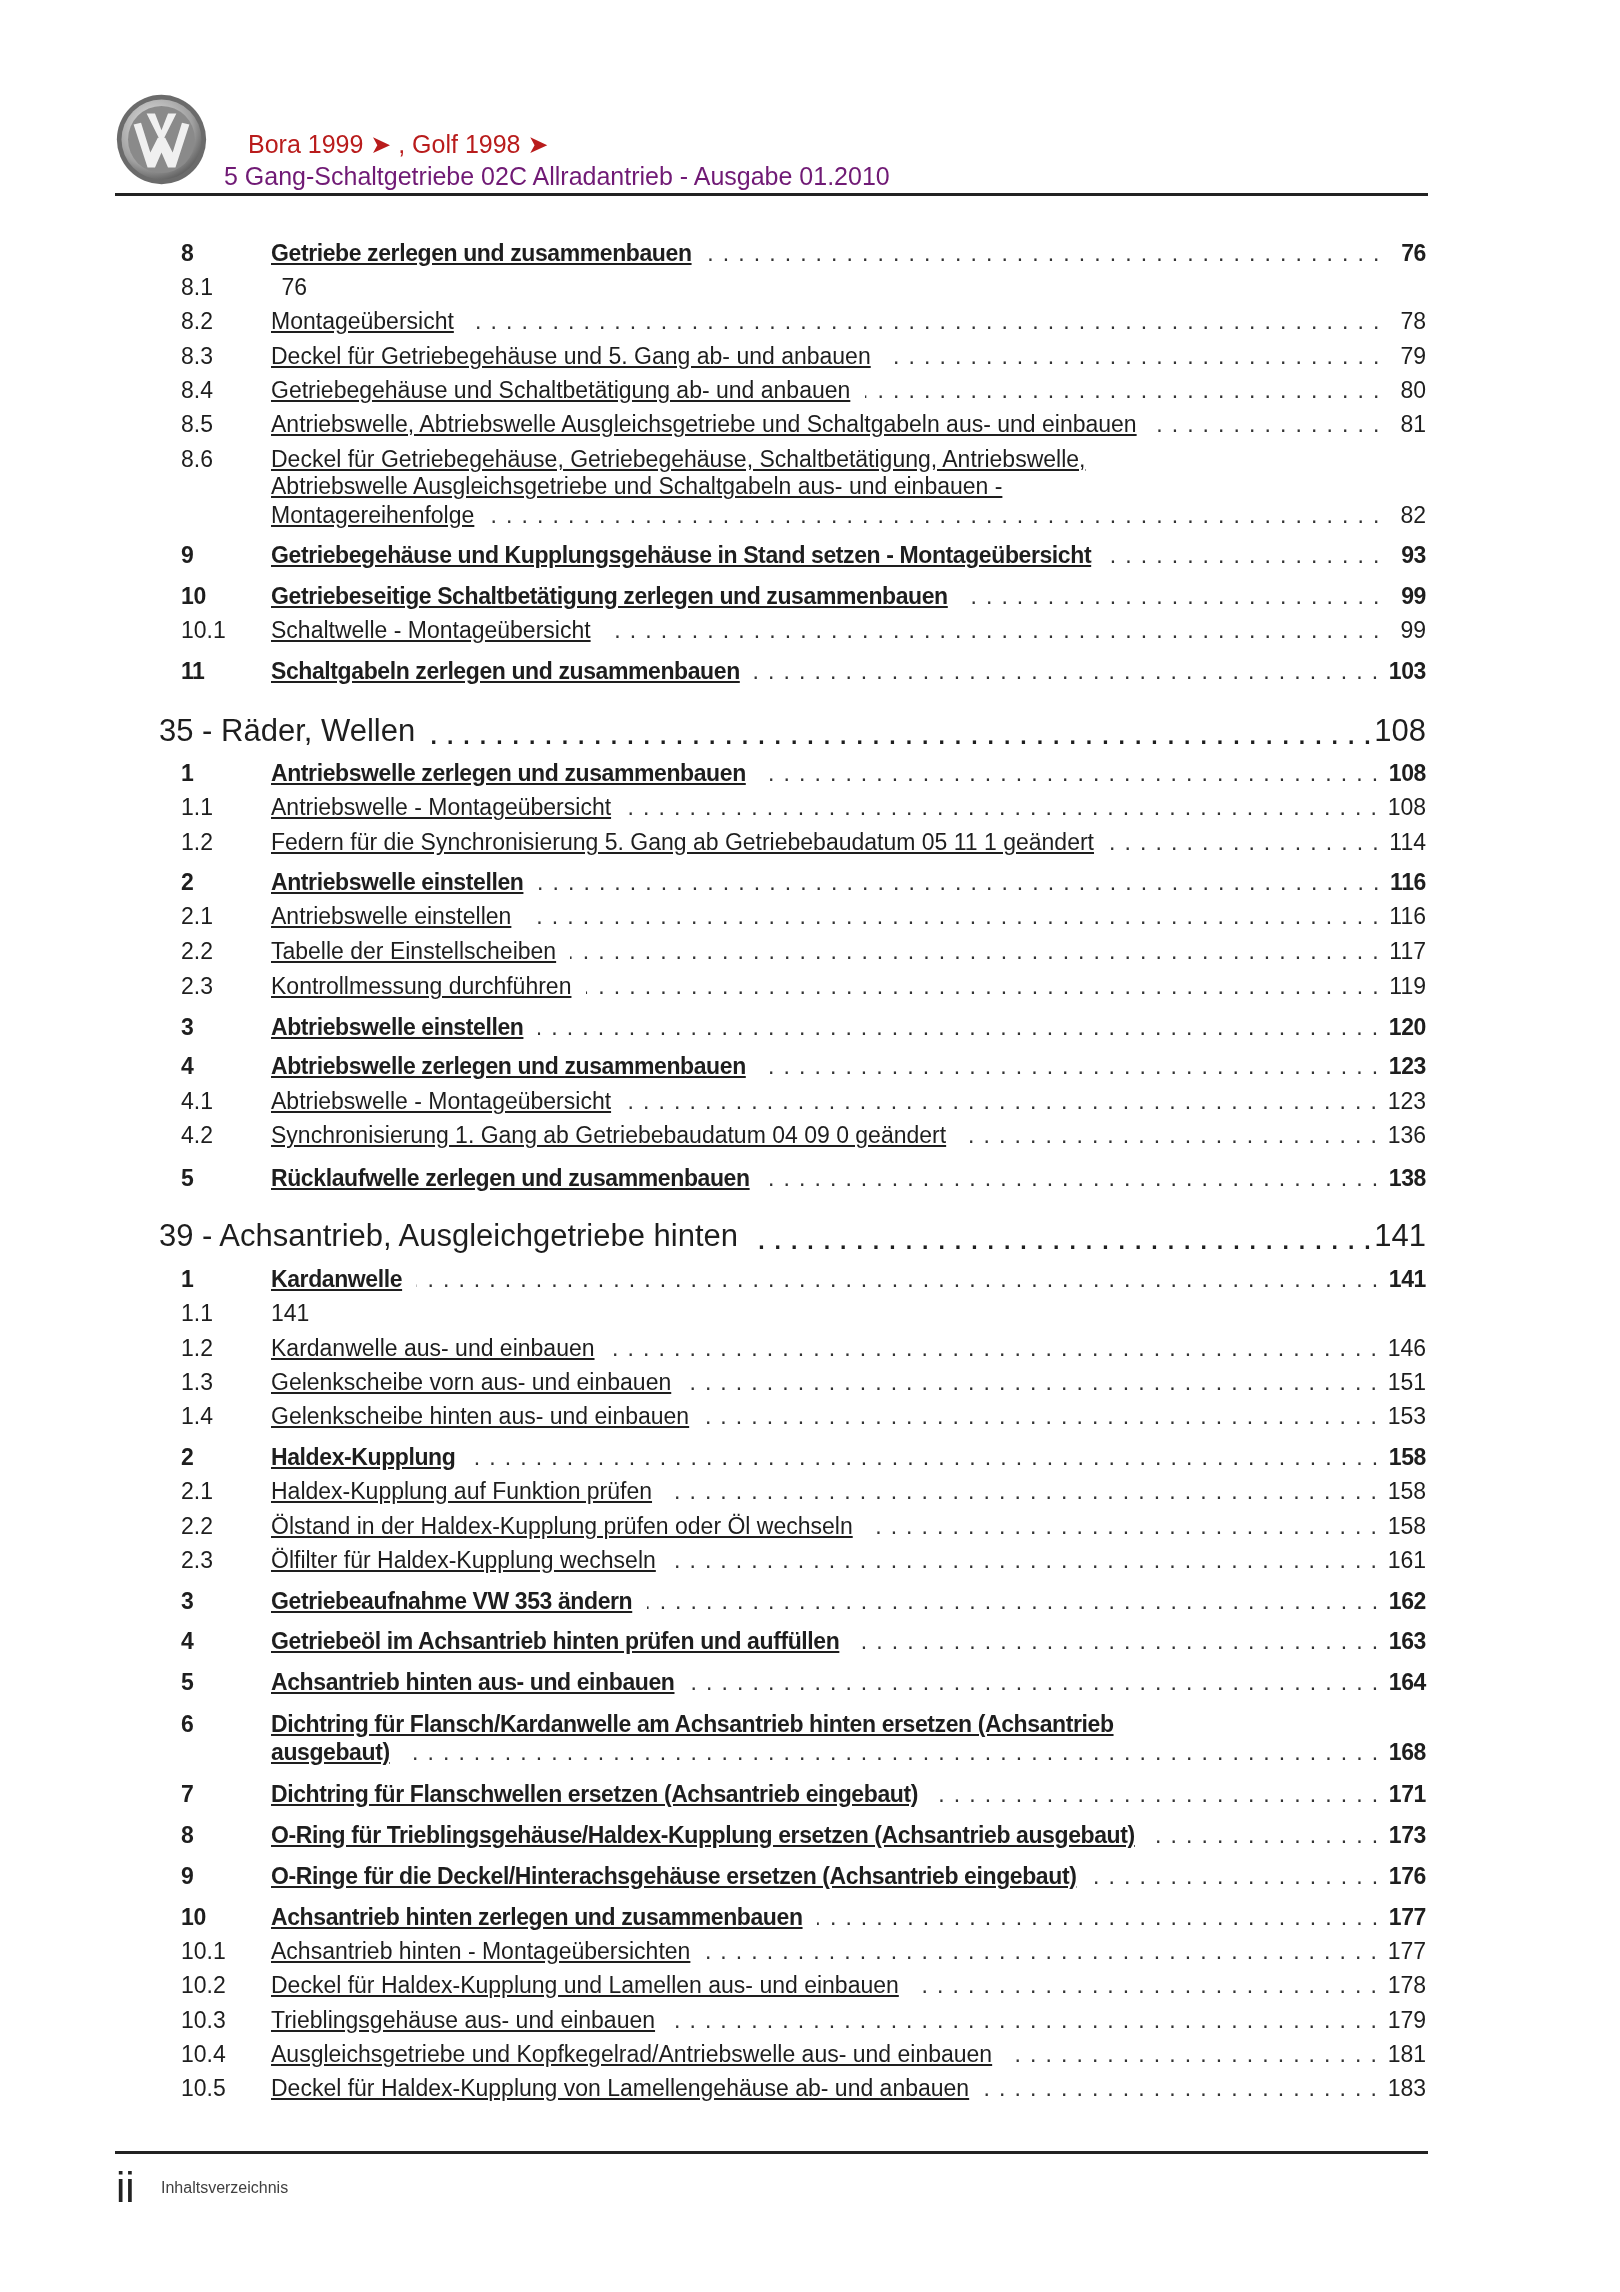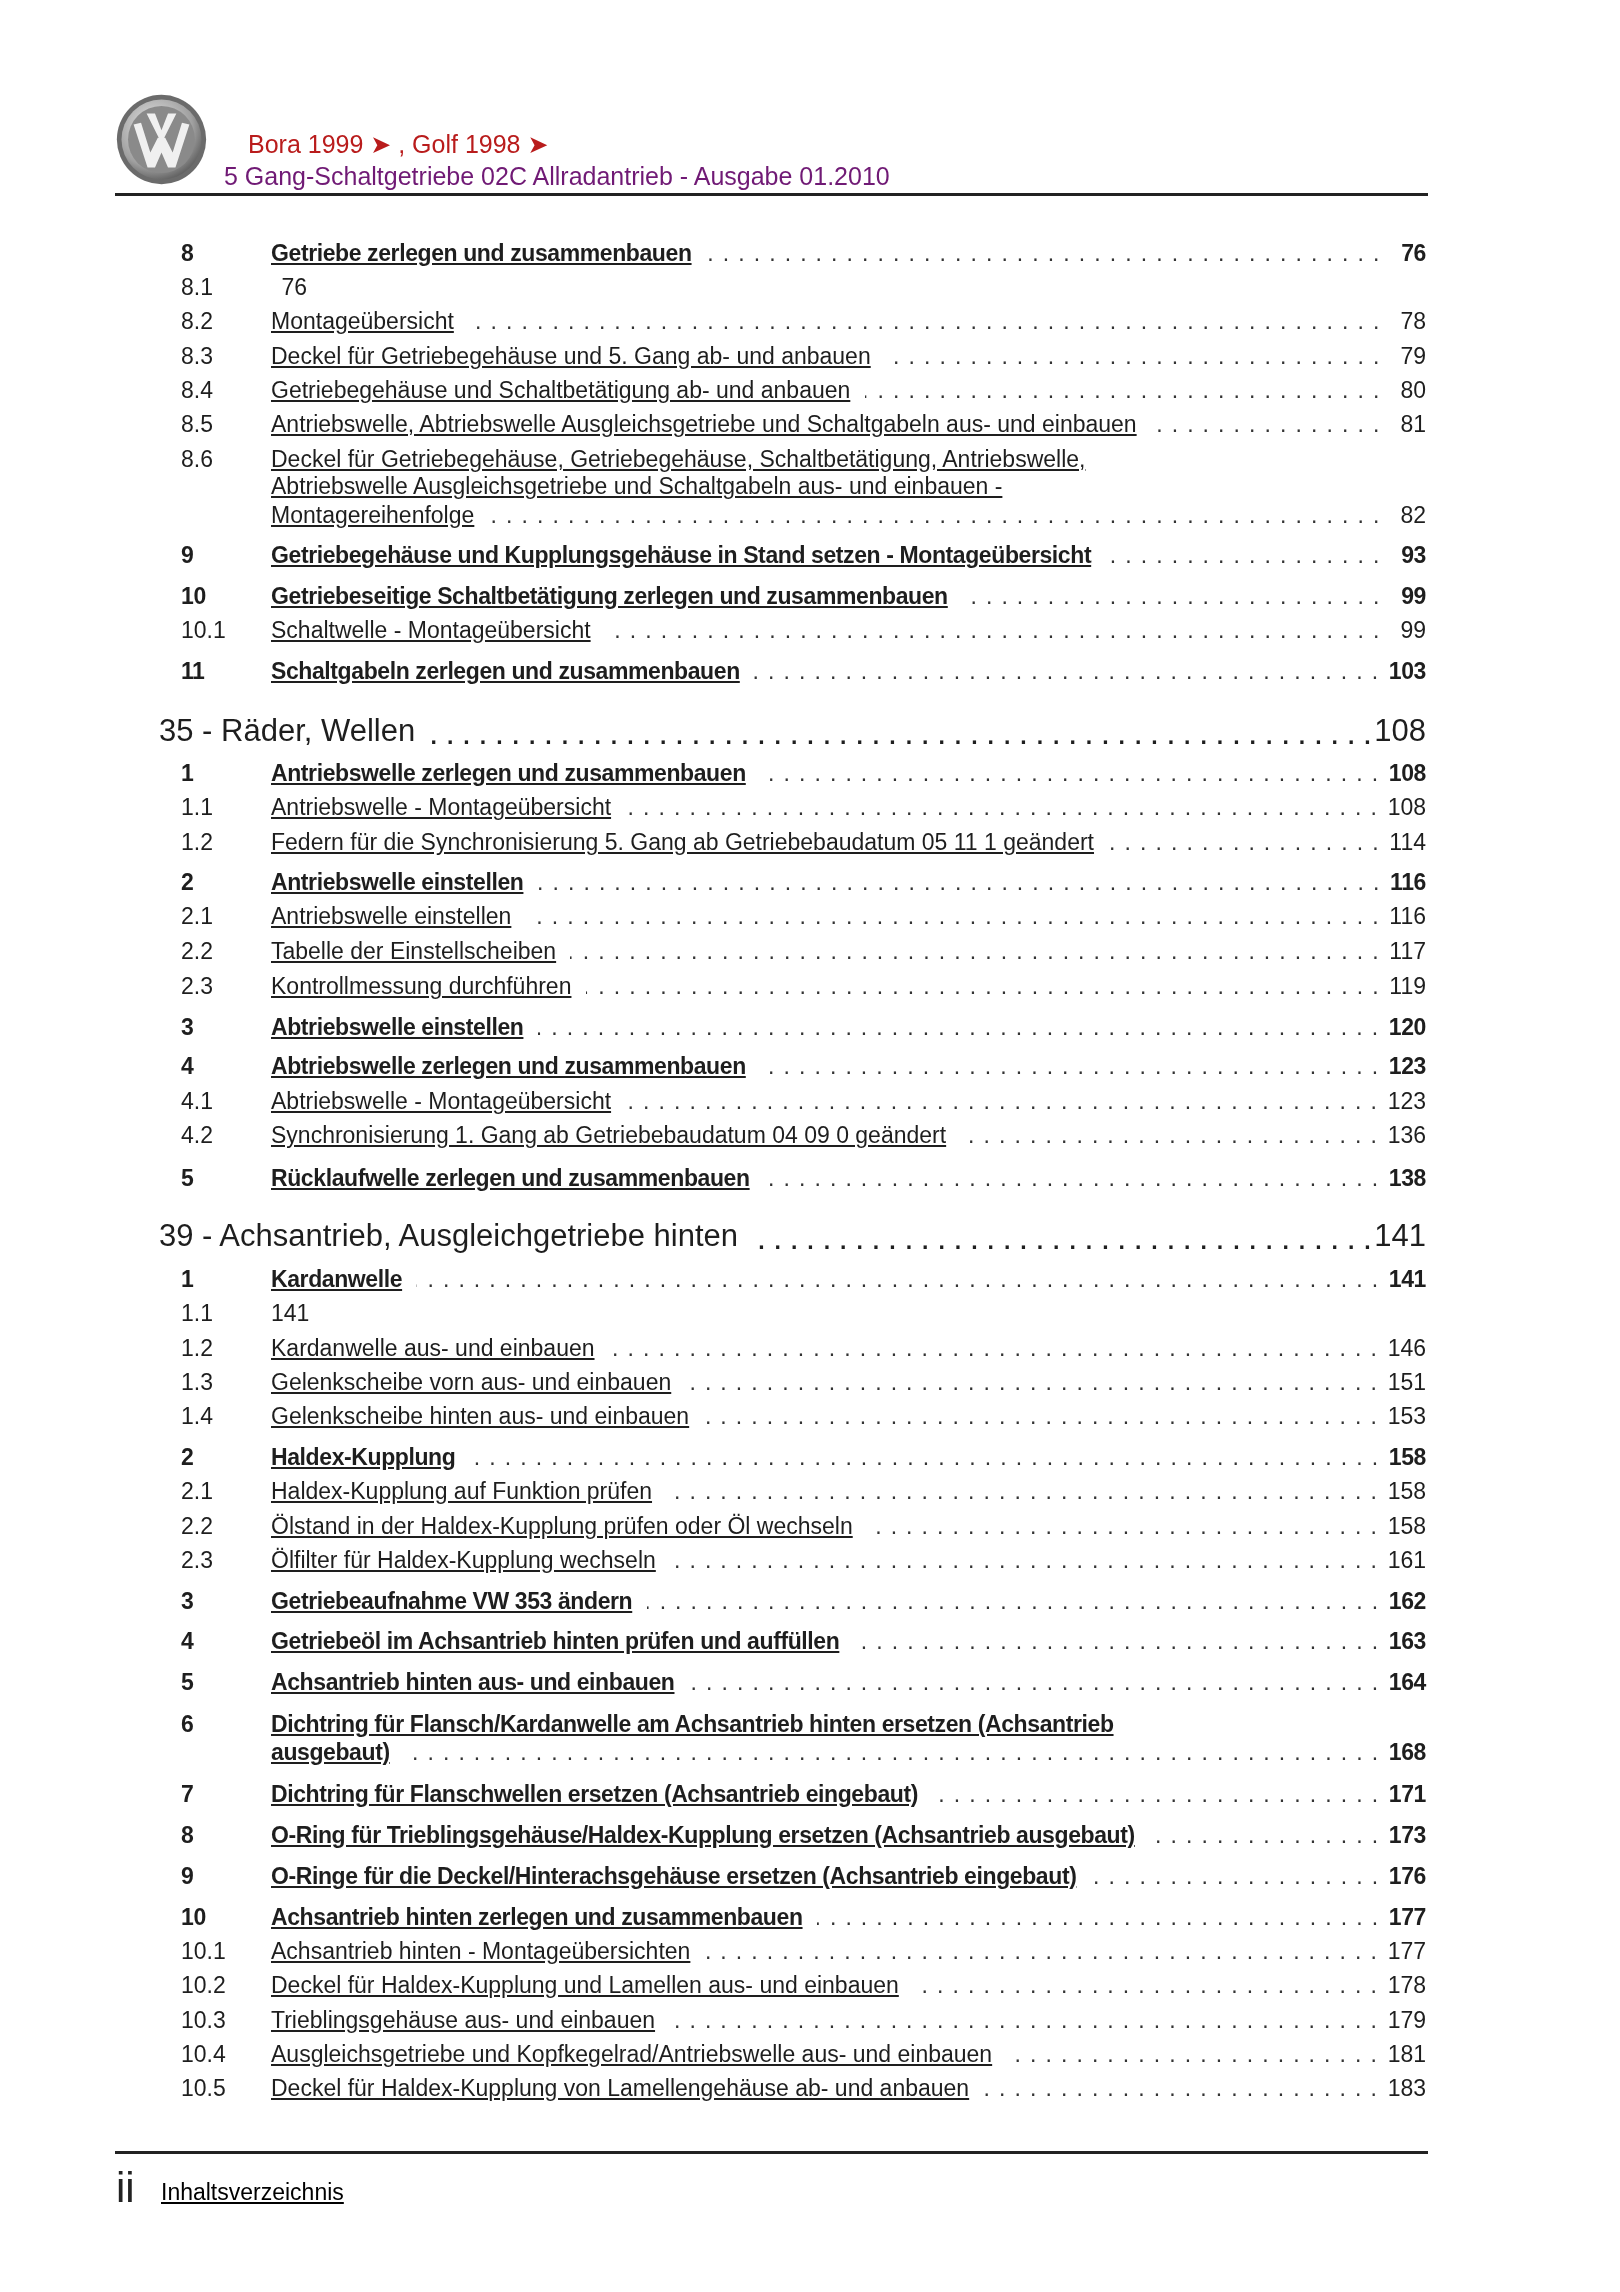--- a/index.html
+++ b/index.html
@@ -19,21 +19,21 @@
   .toc-row .page { flex:none; text-align:right; min-width:36px; }
   .toc-row.bold .title, .toc-row.bold .num, .toc-row.bold .page { font-weight:bold; letter-spacing:-0.4px; }
   .sec-row { position:absolute; left:115px; width:1311px; height:39px; font-size:31px; line-height:39px; display:flex; white-space:nowrap; }
   .sec-row .title { flex:none;margin-left:44px; }
   .sec-row .leader { flex:1; overflow:hidden; position:relative; margin:0 3.6px 0 16px; }
   .sec-row .leader::before { content:". . . . . . . . . . . . . . . . . . . . . . . . . . . . . . . . . . . . . . . . . . . . . . . . . . . . . . . . . . . . . . . . . . . . . . . . . . . . . . . . . . . . . . . . . . . . . . . . ";
         position:absolute; right:0; white-space:nowrap; font-weight:bold; font-size:23px; word-spacing:3.6px; bottom:1.8px; line-height:23px; }
   .sec-row .page { flex:none; }
   .ftr-rule { position:absolute; left:115px; top:2151px; width:1313px; height:2.7px; background:#222; }
   .ftr-num { position:absolute; left:116px; top:2164px; font-size:42px; color:#222; }
-  .ftr-label { position:absolute; left:161px; top:2179px; font-size:23px; color:#000000;text-decoration:underline; }
+  .ftr-label { position:absolute; left:161px; top:2179px; font-size:16px; color:#404040; }
 </style>
 </head>
 <body>
 
 <div>
   <svg class="logo" viewBox="0 0 100 100">
     <defs>
       <radialGradient id="lg" cx="40%" cy="35%" r="70%">
         <stop offset="0%" stop-color="#e8e8e8"></stop>
         <stop offset="70%" stop-color="#a0a0a0"></stop>

